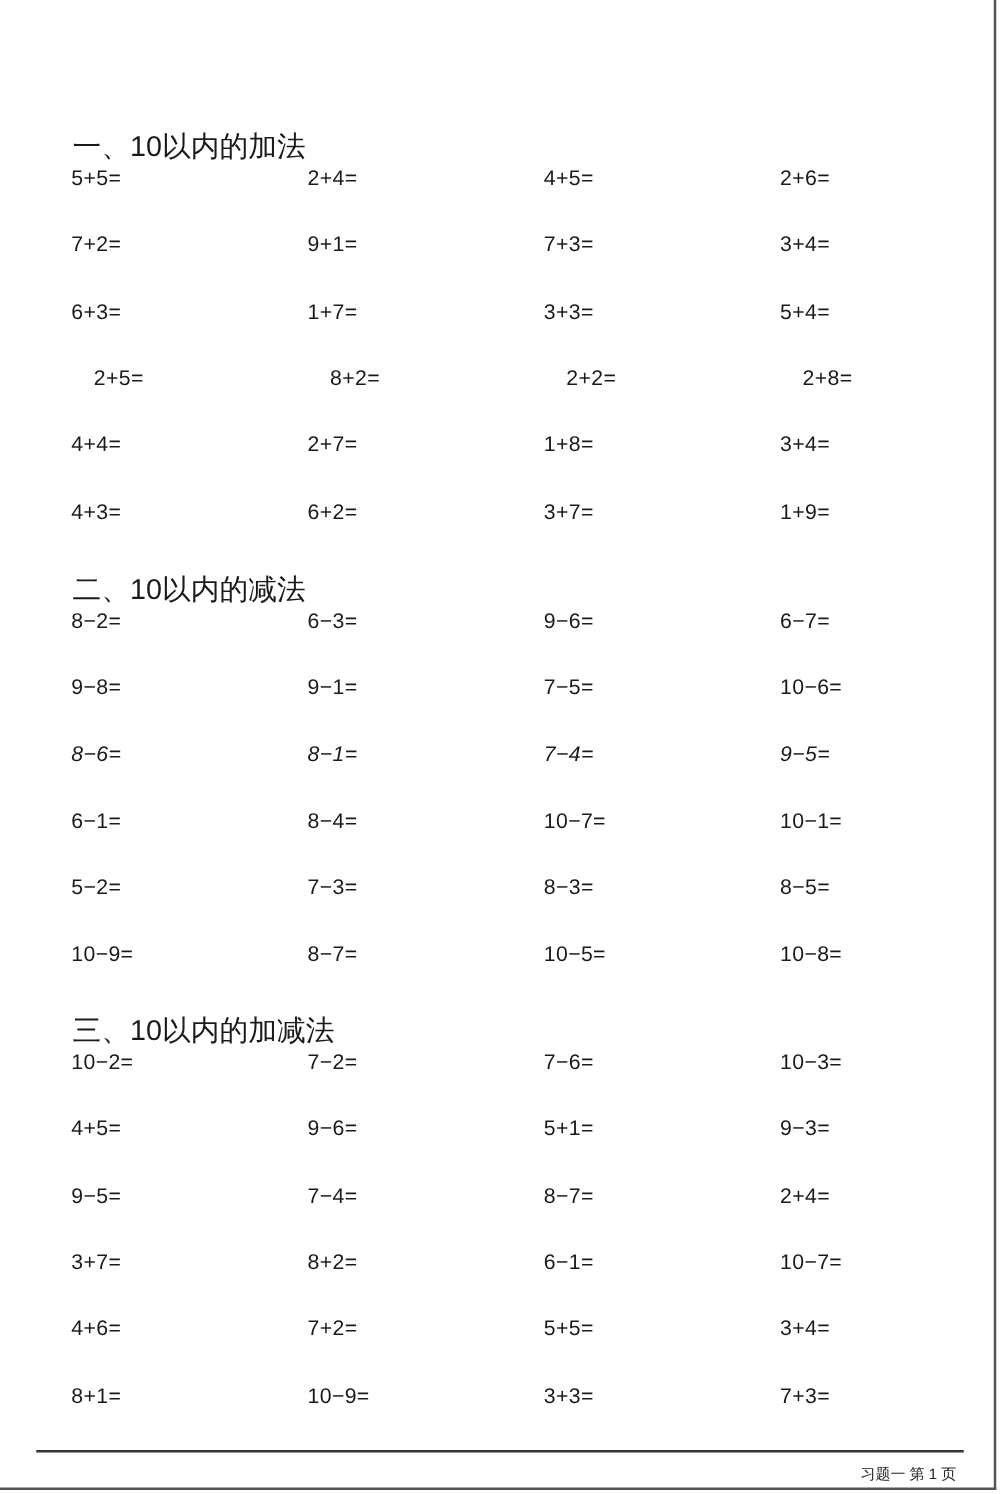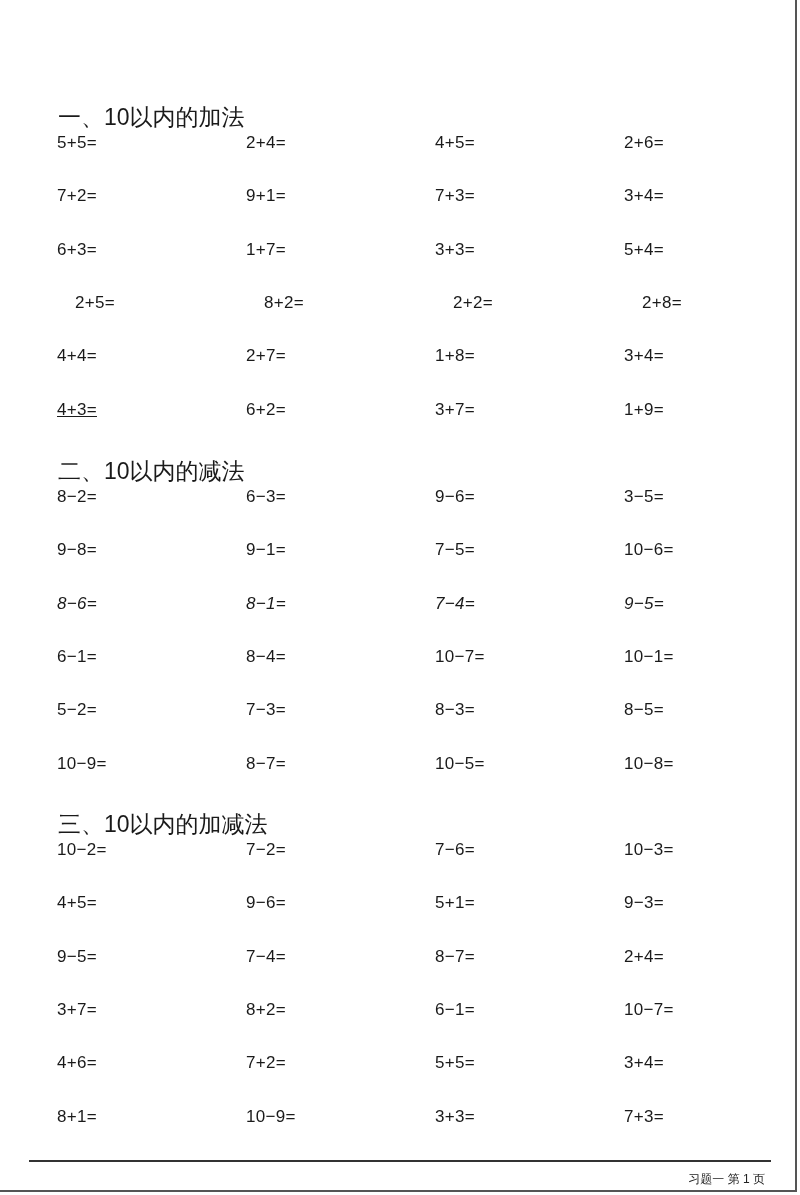--- a/index.html
+++ b/index.html
@@ -52,33 +52,33 @@
           <div class="cell" style="left: 378px;">2+2=</div>
           <div class="cell" style="left: 567px;">2+8=</div>
         </div>
         <div class="row" style="top: 213.2px;">
           <div class="cell" style="left: 0px;">4+4=</div>
           <div class="cell" style="left: 189px;">2+7=</div>
           <div class="cell" style="left: 378px;">1+8=</div>
           <div class="cell" style="left: 567px;">3+4=</div>
         </div>
         <div class="row" style="top: 266.5px;">
-          <div class="cell" style="left: 0px; text-decoration: underline;">4+3=</div>
+          <div class="cell" style="left: 0px;">4+3=</div>
           <div class="cell" style="left: 189px;">6+2=</div>
           <div class="cell" style="left: 378px;">3+7=</div>
           <div class="cell" style="left: 567px;">1+9=</div>
         </div>
       </div>
       <div class="section-title" style="top: 456px;">二、10以内的减法</div>
       <div class="grid" style="top: 487px;">
         <div class="row" style="top: 0px;">
           <div class="cell" style="left: 0px;">8−2=</div>
           <div class="cell" style="left: 189px;">6−3=</div>
           <div class="cell" style="left: 378px;">9−6=</div>
-          <div class="cell" style="left: 567px;">3−5=</div>
+          <div class="cell" style="left: 567px;">6−7=</div>
         </div>
         <div class="row" style="top: 53.3px;">
           <div class="cell" style="left: 0px;">9−8=</div>
           <div class="cell" style="left: 189px;">9−1=</div>
           <div class="cell" style="left: 378px;">7−5=</div>
           <div class="cell" style="left: 567px;">10−6=</div>
         </div>
         <div class="row" style="top: 106.6px; font-style: italic;">
           <div class="cell" style="left: 0px;">8−6=</div>
           <div class="cell" style="left: 189px;">8−1=</div>

